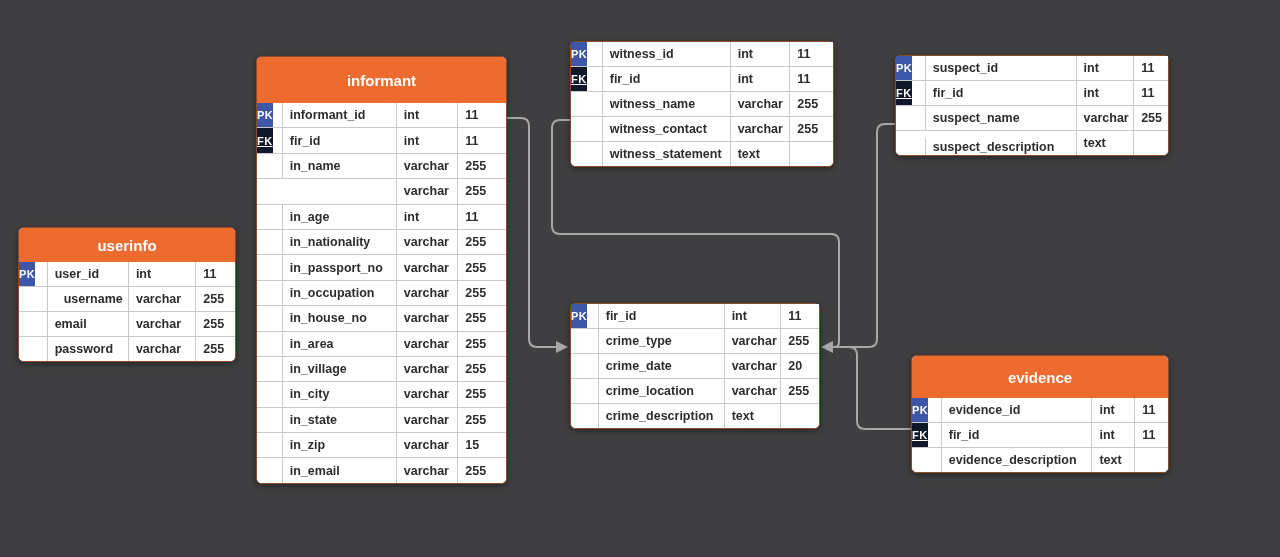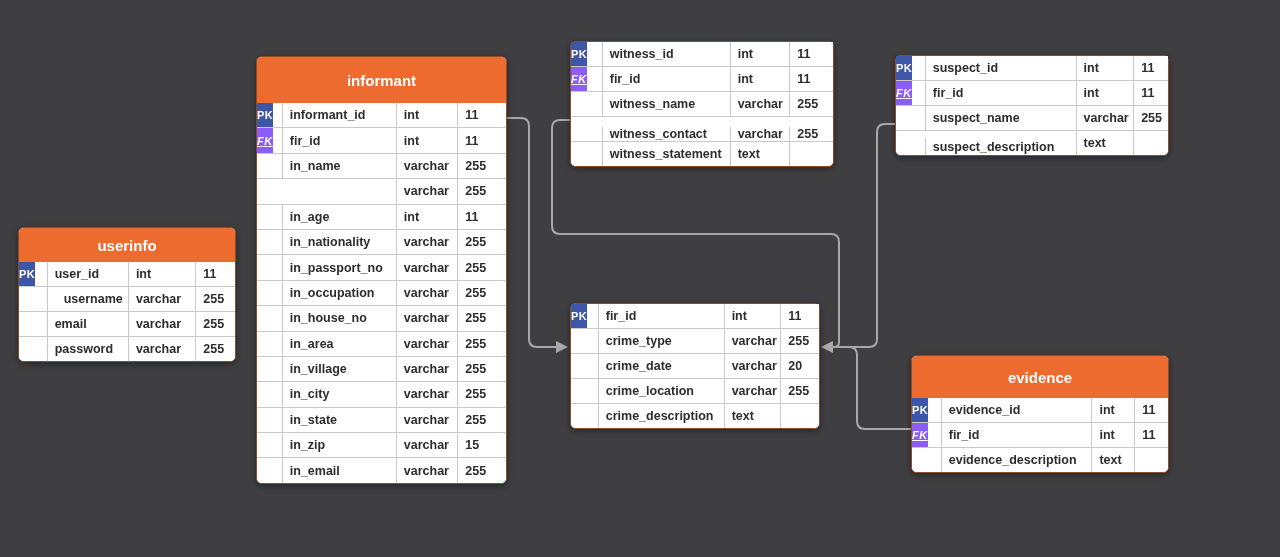--- a/index.html
+++ b/index.html
@@ -28,21 +28,21 @@
     white-space:nowrap;overflow:hidden;
   }
   .cell.name,.cell.type,.cell.size{border-left:1px solid #c9c9c9;padding:0 7px;}
   .cell.badge{padding:0;}
   .badge-fill{
     flex:1;align-self:stretch;margin-right:18px;
     display:flex;align-items:center;justify-content:center;
     font-size:11px;font-weight:bold;color:#fff;letter-spacing:.5px;
   }
   .badge.pk .badge-fill{background:#3e56a7;}
-  .badge.fk .badge-fill{background:#8b5cf6;font-style:italic;text-decoration:underline;}
+  .badge.fk .badge-fill{background:#0f172a;text-decoration:underline;}
 </style>
 </head>
 <body>
 
 <div class="canvas">
 
   <svg class="wires" width="1280" height="557">
     <g stroke="#a8a8a8" stroke-width="2" fill="none" stroke-linecap="round">
       <path d="M507 118 H521 Q529 118 529 126 V339 Q529 347 537 347 H556"></path>
       <path d="M570 120 H560 Q552 120 552 128 V226 Q552 234 560 234 H831 Q839 234 839 242 V342 Q839 347 834 347"></path>
@@ -242,21 +242,21 @@
           <div class="cell size" style="width: 44px;">11</div>
         </div>
         <div class="trow" style="height: 24px;">
           <div class="cell badge none" style="width: 31px;">
             <span class="badge-fill"></span>
           </div>
           <div class="cell name" style="width: 129px;">witness_name</div>
           <div class="cell type" style="width: 60px;">varchar</div>
           <div class="cell size" style="width: 44px;">255</div>
         </div>
-        <div class="trow" style="height: 24px; align-items: flex-end;">
+        <div class="trow" style="height: 24px;">
           <div class="cell badge none" style="width: 31px;">
             <span class="badge-fill"></span>
           </div>
           <div class="cell name" style="width: 129px;">witness_contact</div>
           <div class="cell type" style="width: 60px;">varchar</div>
           <div class="cell size" style="width: 44px;">255</div>
         </div>
         <div class="trow" style="height: 24px;">
           <div class="cell badge none" style="width: 31px;">
             <span class="badge-fill"></span>

